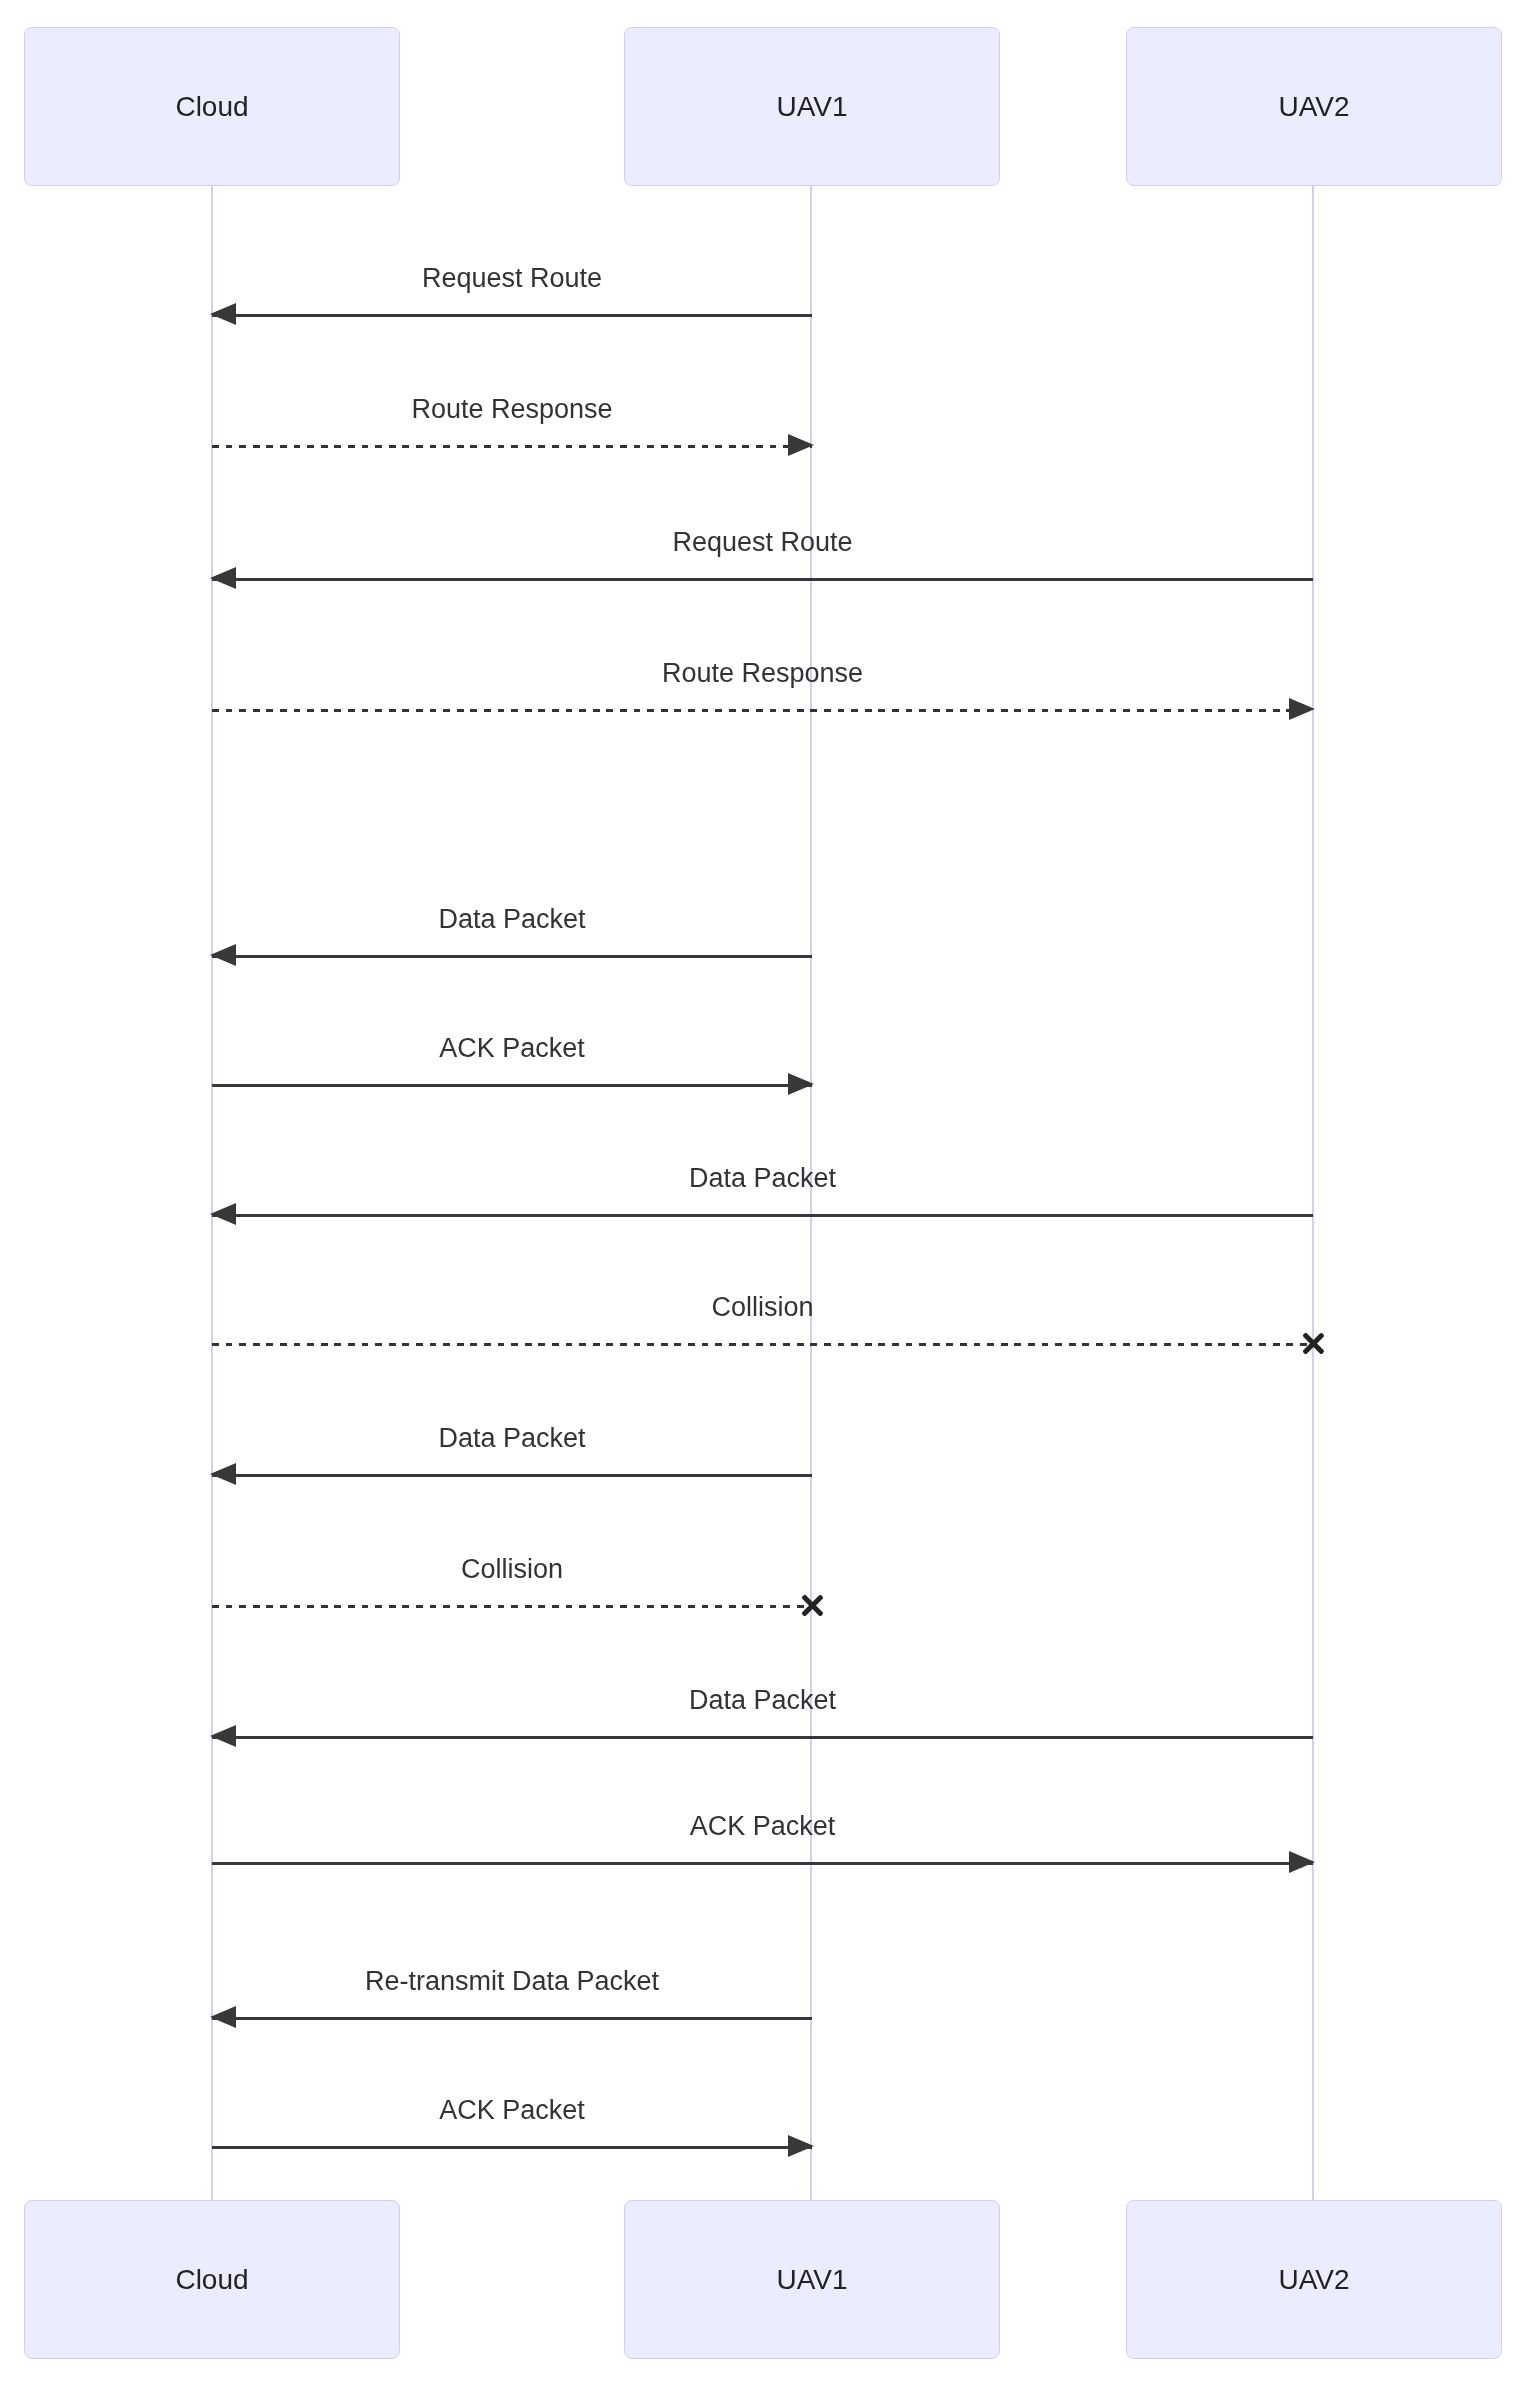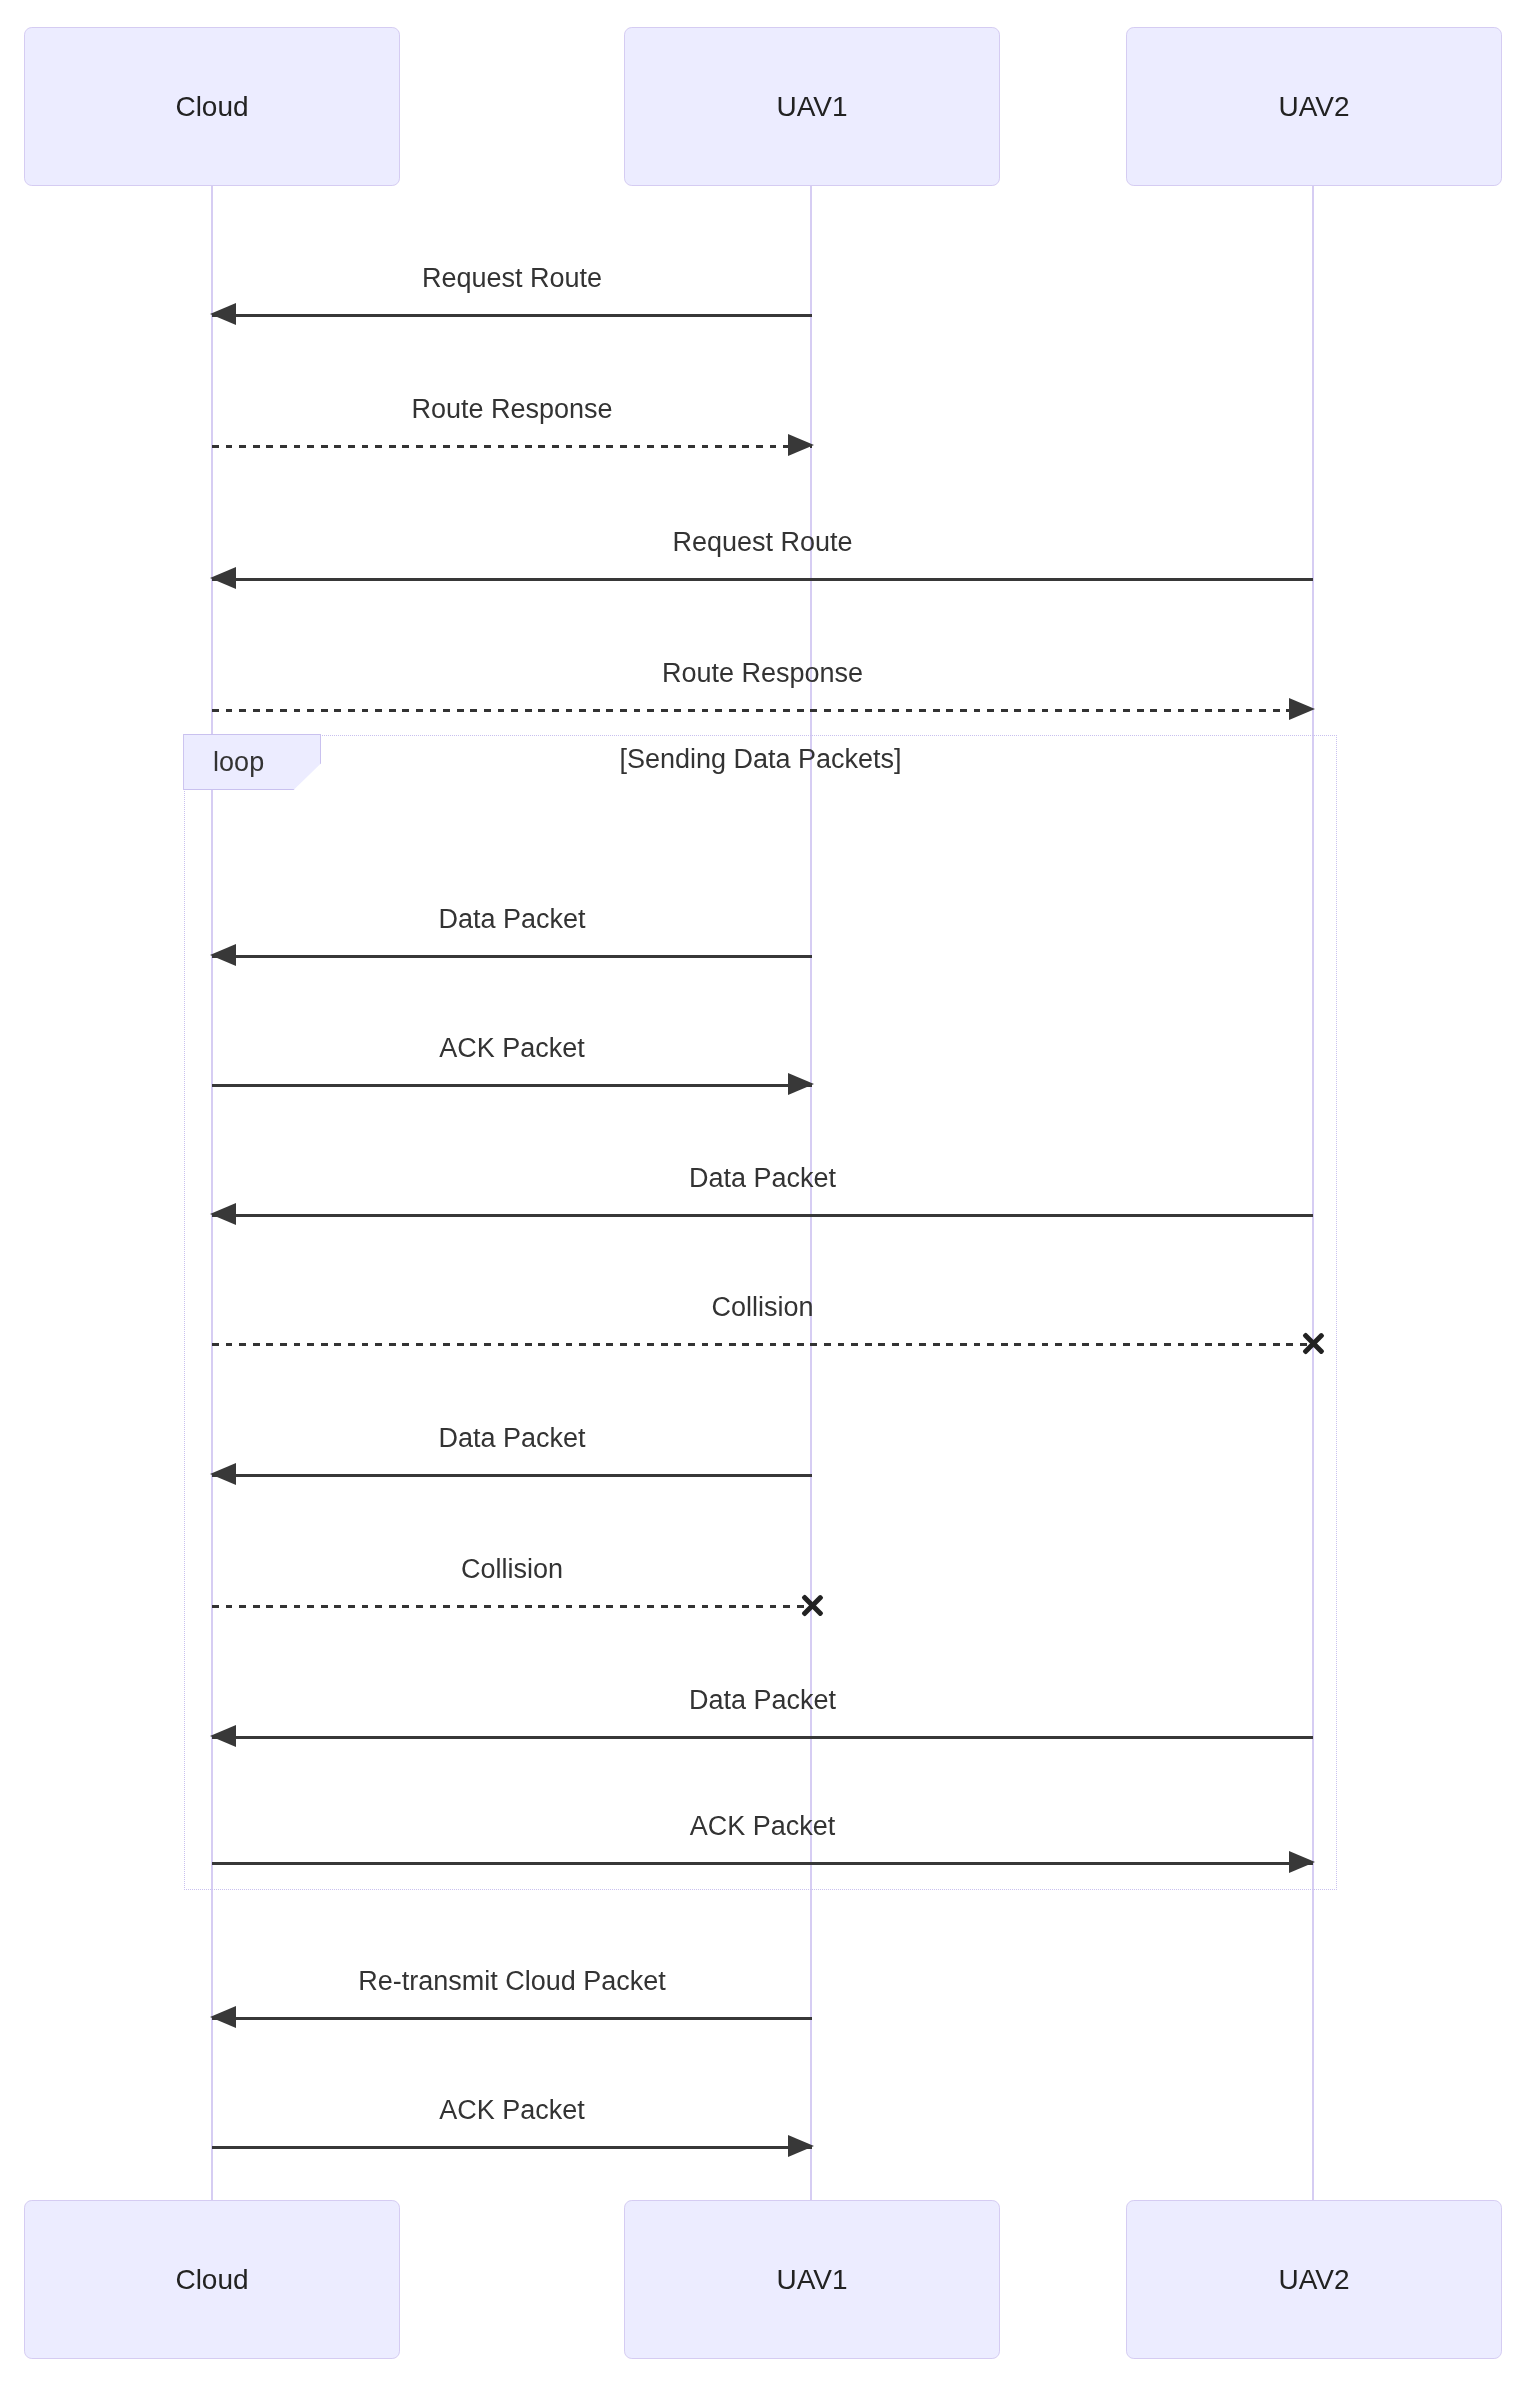--- a/index.html
+++ b/index.html
@@ -151,26 +151,20 @@
   <div class="actor" style="left:24px;top:27px">
     <span>Cloud</span>
   </div>
   <div class="actor" style="left:624px;top:27px">
     <span>UAV1</span>
   </div>
   <div class="actor" style="left:1126px;top:27px">
     <span>UAV2</span>
   </div>
 
-  <div class="loop-box">
-    <div class="loop-tag">
-      <span>loop</span>
-    </div>
-    <div class="loop-condition">[Sending Data Packets]</div>
-  </div>
 
   <div class="msg" style="top:315px;left:212px;width:600px">
     <div class="msg-label">Request Route</div>
     <div class="msg-line solid"></div>
     <div class="head head-left"></div>
   </div>
 
   <div class="msg" style="top:446px;left:212px;width:600px">
     <div class="msg-label">Route Response</div>
     <div class="msg-line dashed"></div>
@@ -231,21 +225,21 @@
     <div class="head head-left"></div>
   </div>
 
   <div class="msg" style="top:1863px;left:212px;width:1101px">
     <div class="msg-label">ACK Packet</div>
     <div class="msg-line solid"></div>
     <div class="head head-right"></div>
   </div>
 
   <div class="msg" style="top:2018px;left:212px;width:600px">
-    <div class="msg-label">Re-transmit Cloud Packet</div>
+    <div class="msg-label">Re-transmit Data Packet</div>
     <div class="msg-line solid"></div>
     <div class="head head-left"></div>
   </div>
 
   <div class="msg" style="top:2147px;left:212px;width:600px">
     <div class="msg-label">ACK Packet</div>
     <div class="msg-line solid"></div>
     <div class="head head-right"></div>
   </div>
 

